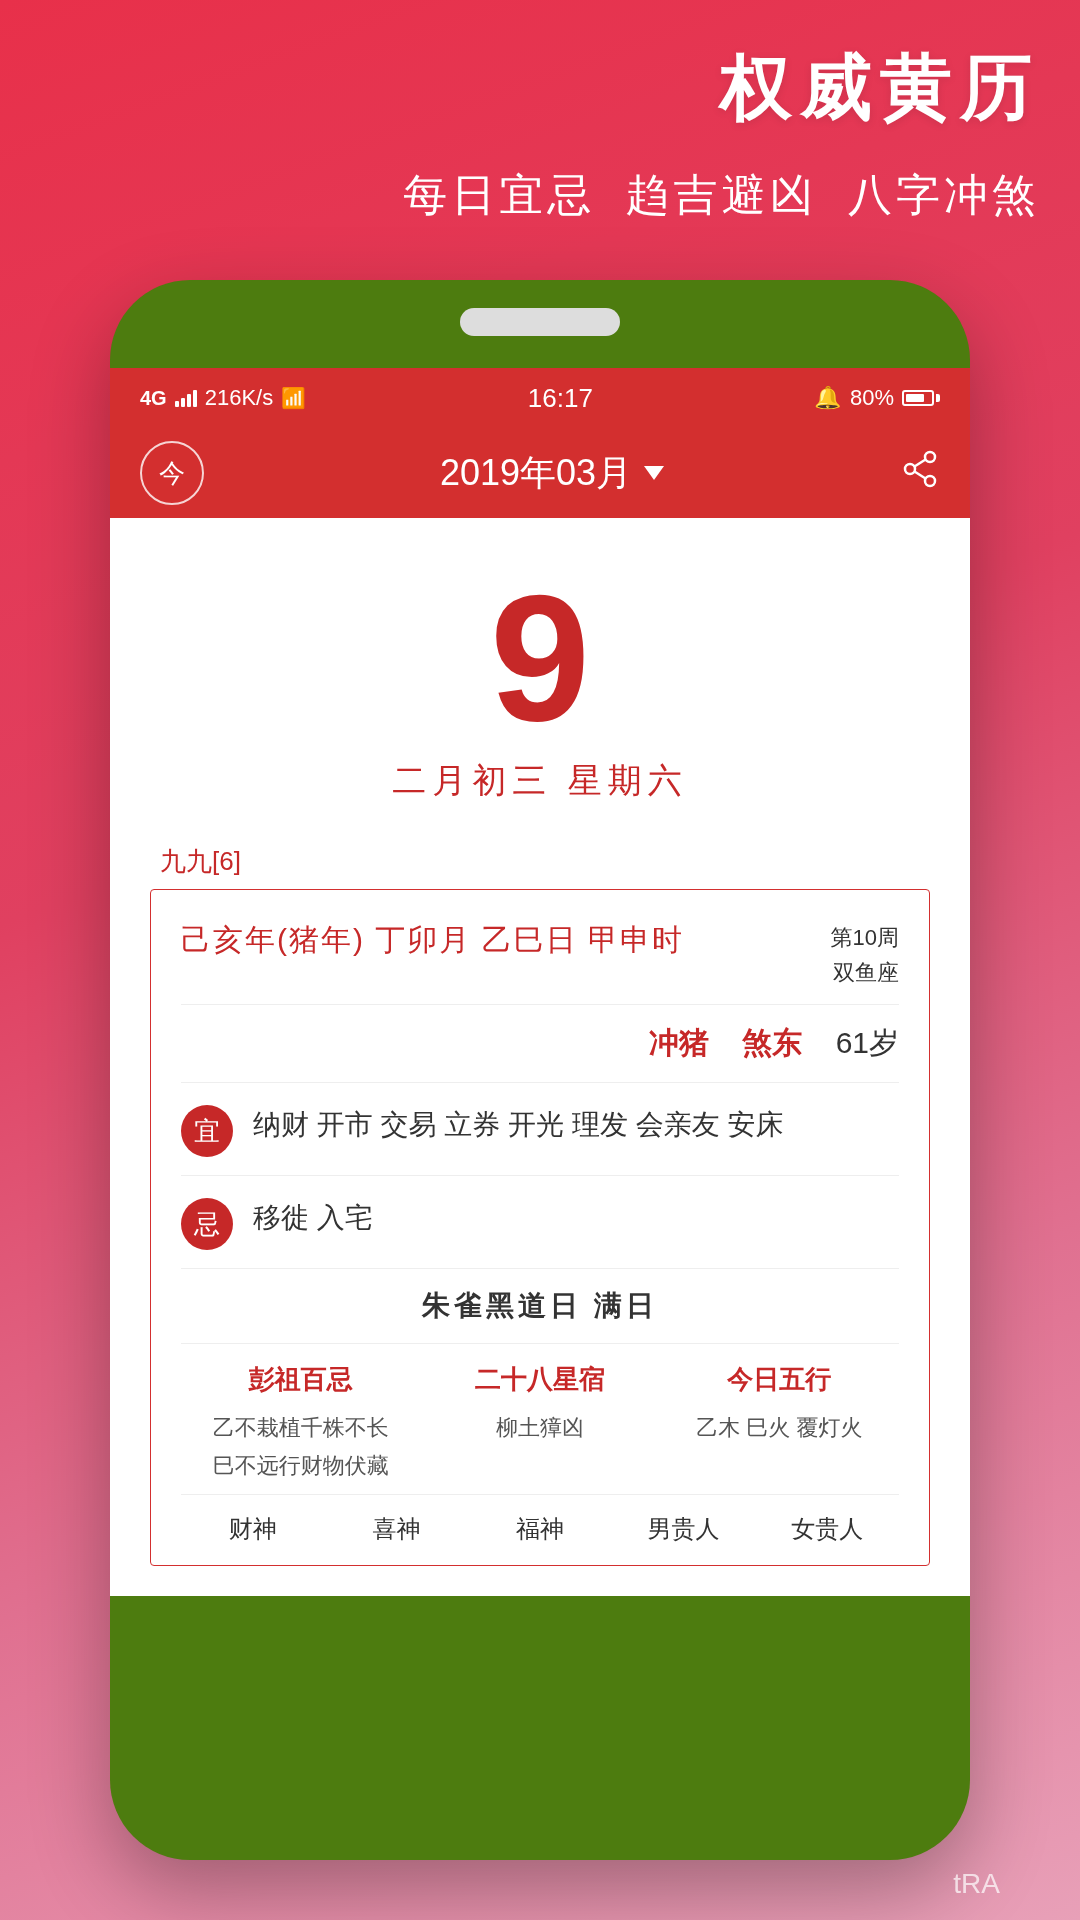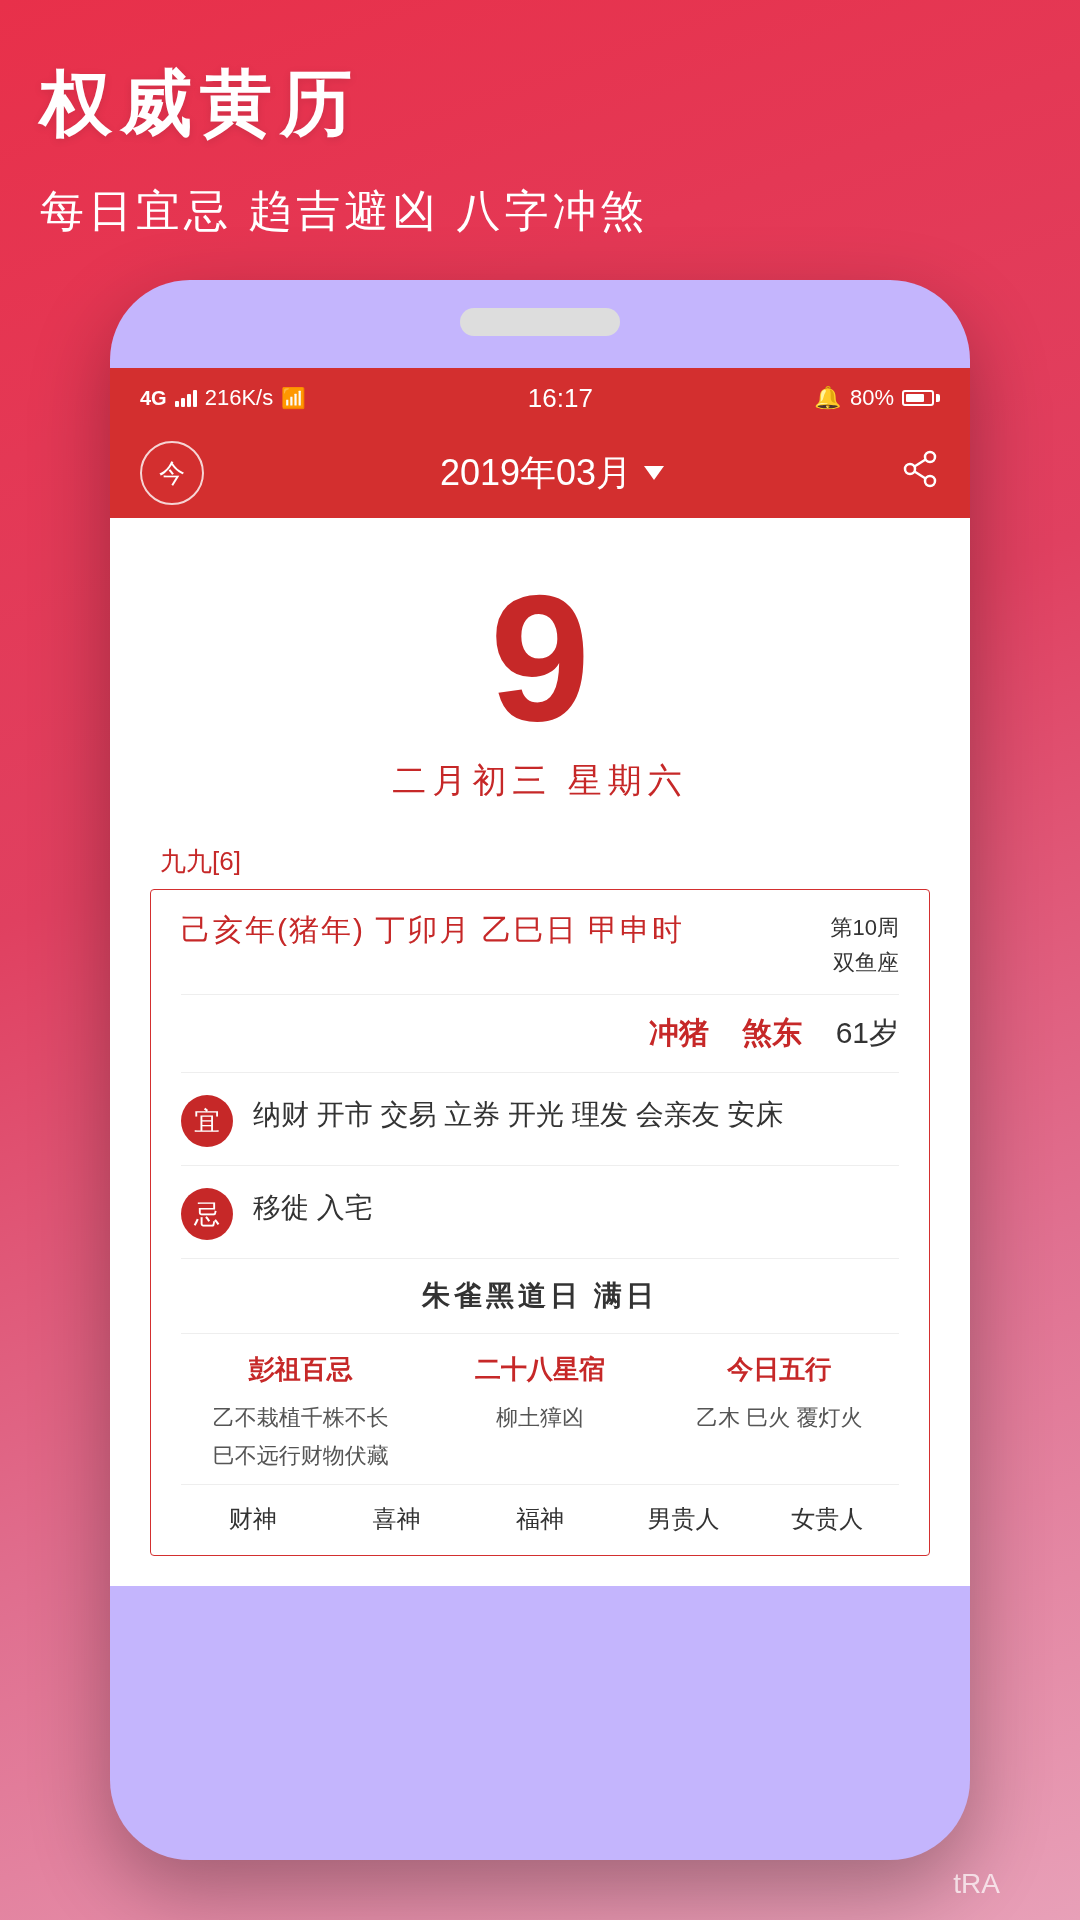--- a/index.html
+++ b/index.html
@@ -8,23 +8,24 @@
       width: 1080px;
       height: 1920px;
       overflow: hidden;
       background: linear-gradient(160deg, #e8304a 0%, #e8304a 40%, #e8607a 70%, #e8a0b0 100%);
       font-family: 'PingFang SC', 'Microsoft YaHei', sans-serif;
       position: relative;
     }
 
     
     .promo-section {
-      text-align: left;
-      padding: 56px 40px 40px;
-      color: white;
+      text-align: right;
+      padding: 40px 40px 40px;
+      color: white;
+      font-family: Liberation Mono, monospace;
     }
     .promo-title {
       font-size: 72px;
       font-weight: 600;
       letter-spacing: 8px;
       margin-bottom: 30px;
       text-shadow: 0 2px 8px rgba(0,0,0,0.1);
     }
     .promo-subtitle {
       font-size: 44px;
@@ -33,21 +34,21 @@
     }
 
     
     .phone-mockup {
       position: absolute;
       top: 280px;
       left: 50%;
       transform: translateX(-50%);
       width: 860px;
       height: 1580px;
-      background: #c4b5fd;
+      background: #4d7c0f;
       border-radius: 80px;
       box-shadow: 0 30px 80px rgba(0,0,0,0.3);
       overflow: hidden;
     }
 
     
     .phone-speaker {
       position: absolute;
       top: 28px;
       left: 50%;
@@ -145,21 +146,21 @@
       color: #c62828;
       font-size: 26px;
       margin-bottom: 10px;
       padding-left: 10px;
     }
 
     
     .info-card {
       border: 1.5px solid #d32f2f;
       border-radius: 4px;
-      padding: 2px 30px 20px;
+      padding: 12px 30px 20px;
       position: relative;
       margin-top: 4px;
     }
     .info-card::before,
     .info-card::after,
     .info-card .corner-tl,
     .info-card .corner-tr,
     .info-card .corner-bl,
     .info-card .corner-br {
       content: '';

